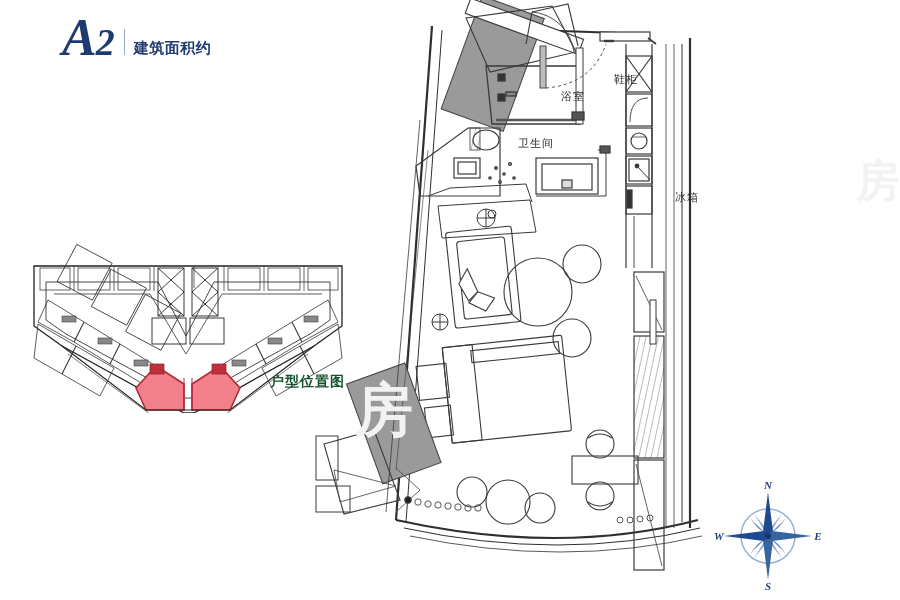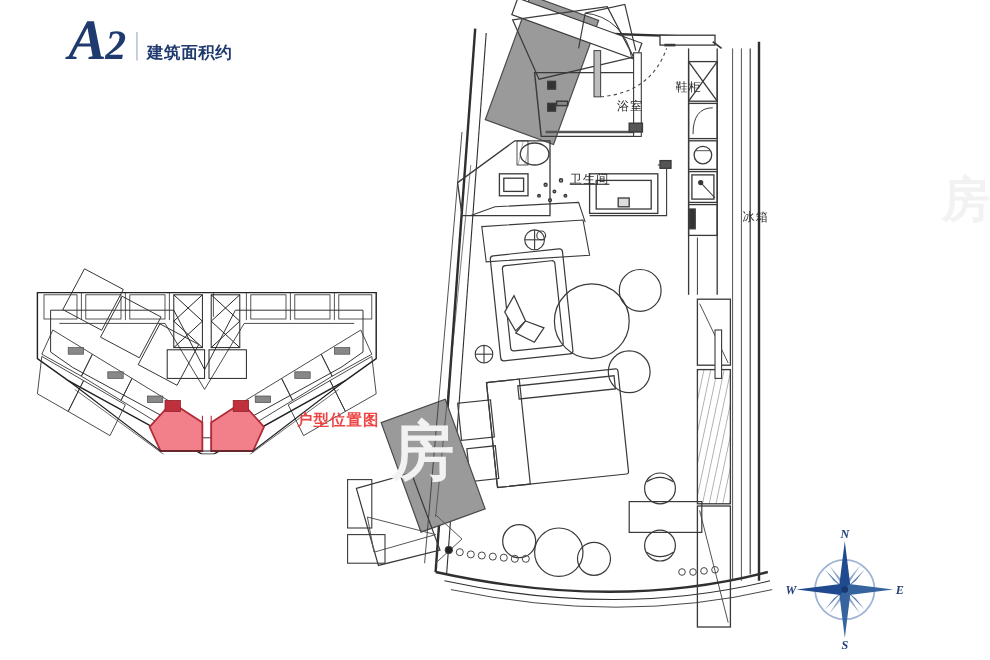--- a/index.html
+++ b/index.html
@@ -16,21 +16,21 @@
   #area-text{font-family:"Liberation Serif","DejaVu Serif",serif;color:#1f3a6e;
              display:flex;align-items:center;padding-bottom:2px;}
   #area-label{font-size:15px;font-weight:700;letter-spacing:0.5px;
               font-family:"DejaVu Sans","Liberation Sans",sans-serif;}
   #area-value{font-size:25px;font-weight:700;font-style:italic;margin-left:1px;}
   #area-value sup{font-size:13px;}
 
   
   #key-plan{position:absolute;left:18px;top:238px;width:340px;height:175px;}
   #key-plan-label{position:absolute;left:270px;top:373px;font-size:14px;font-weight:700;
-                  color:#ef4444;letter-spacing:1px;
+                  color:#14532d;letter-spacing:1px;
                   font-family:"DejaVu Sans","Liberation Sans",sans-serif;text-align:right;}
 
   
   #main-plan{position:absolute;left:300px;top:0;width:600px;height:600px;}
 
   
   .room-label{position:absolute;font-size:11px;color:#2b2b2b;letter-spacing:1px;
               font-family:"DejaVu Sans","Liberation Sans",sans-serif;white-space:nowrap;}
 
   
@@ -373,21 +373,21 @@
   </g>
 
   <g stroke="#3a3a3a" stroke-width="0.8" fill="none">
     <path d="M120,120 L86,512"></path>
     <path d="M128,150 L96,470" stroke-width="0.6"></path>
   </g>
 </svg>
 
   
   <div class="room-label" style="left:228px;top:89px;margin-left:33px;">浴室</div>
-  <div class="room-label" style="left:218px;top:155px;text-decoration:underline;">卫生间</div>
+  <div class="room-label" style="left:218px;top:136px;">卫生间</div>
   <div class="room-label" style="left:314px;top:72px;">鞋柜</div>
   <div class="room-label" style="left:334px;top:190px;padding-left:41px;">冰箱</div>
 </div>
 
 <div class="watermark" style="left:355px;top:372px;font-size:58px;">房</div>
 <div class="watermark" style="left:856px;top:152px;font-size:44px;">房</div>
 
 <div id="compass">
 <svg width="112" height="112" viewBox="0 0 112 112">
   <circle cx="56" cy="58" r="27" fill="none" stroke="#9fb4d4" stroke-width="1.6"></circle>

